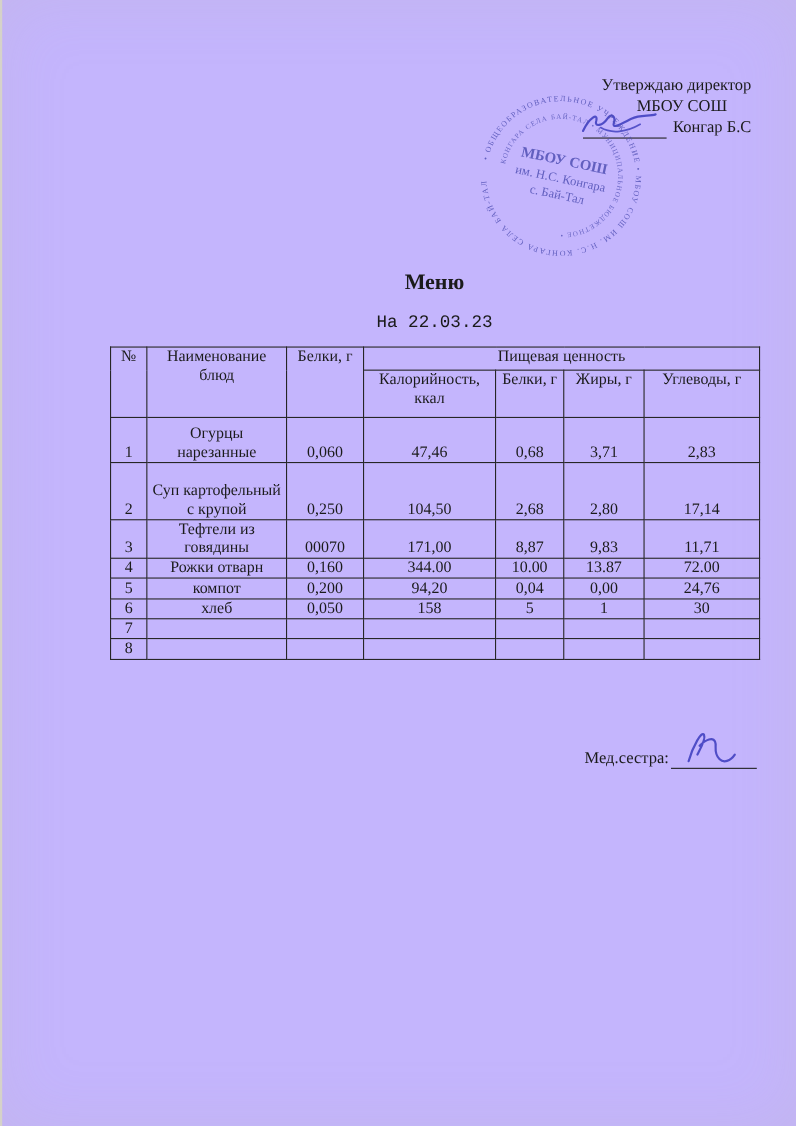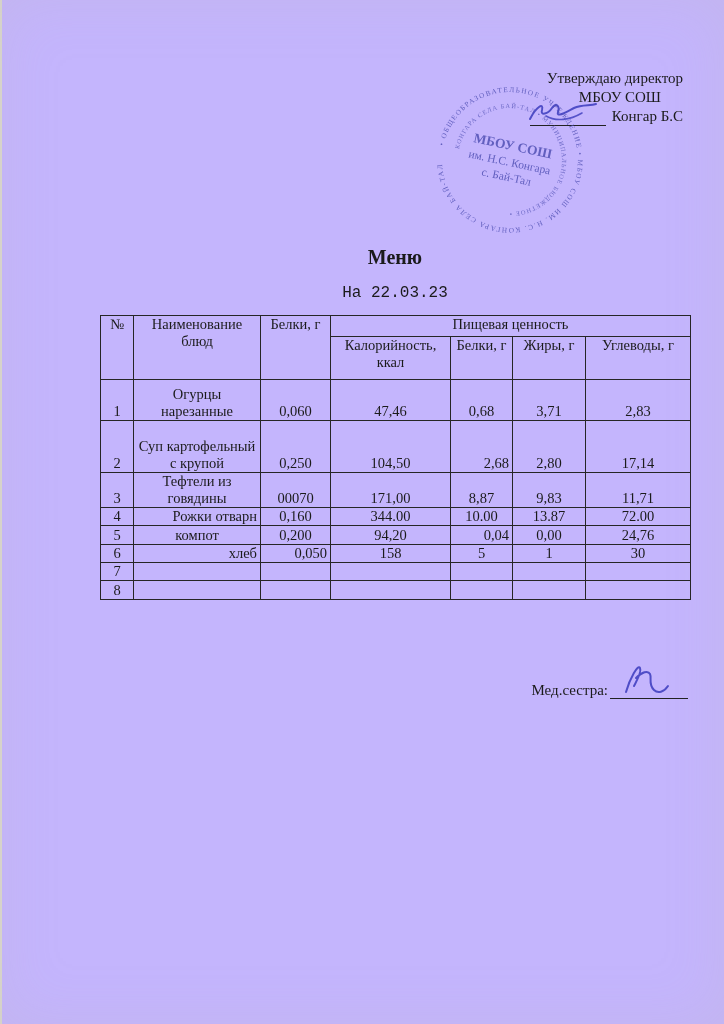--- a/index.html
+++ b/index.html
@@ -46,21 +46,21 @@
   .menu-table th,.menu-table td{
     border:1.5px solid #262626; padding:0 3px;
     font-weight:normal; text-align:center; overflow:hidden;
   }
   .menu-table thead th{vertical-align:top;}
   .menu-table tbody td{vertical-align:bottom;}
   tr.hr1{height:21px;} tr.hr2{height:43px;}
   tr.r1{height:41px;} tr.r2{height:52px;} tr.r3{height:35px;}
   tr.r4{height:18px;} tr.r5{height:19px;} tr.r6{height:18px;}
   tr.r7{height:15px;} tr.r8{height:19px;}
-  td.cell-left{text-align:right;}
+  td.cell-left{text-align:center;}
   
   .sig-block{
     position:absolute; top:682px; right:36px;
     font-size:15px; text-align:right; white-space:nowrap;
   }
   .sig-row{height:30px; position:relative;margin-left:28px;}
   .sig-underline{
     display:inline-block; height:14px; vertical-align:bottom;
     border-bottom:1.3px solid #222; margin-left:2px;
     position:relative;

